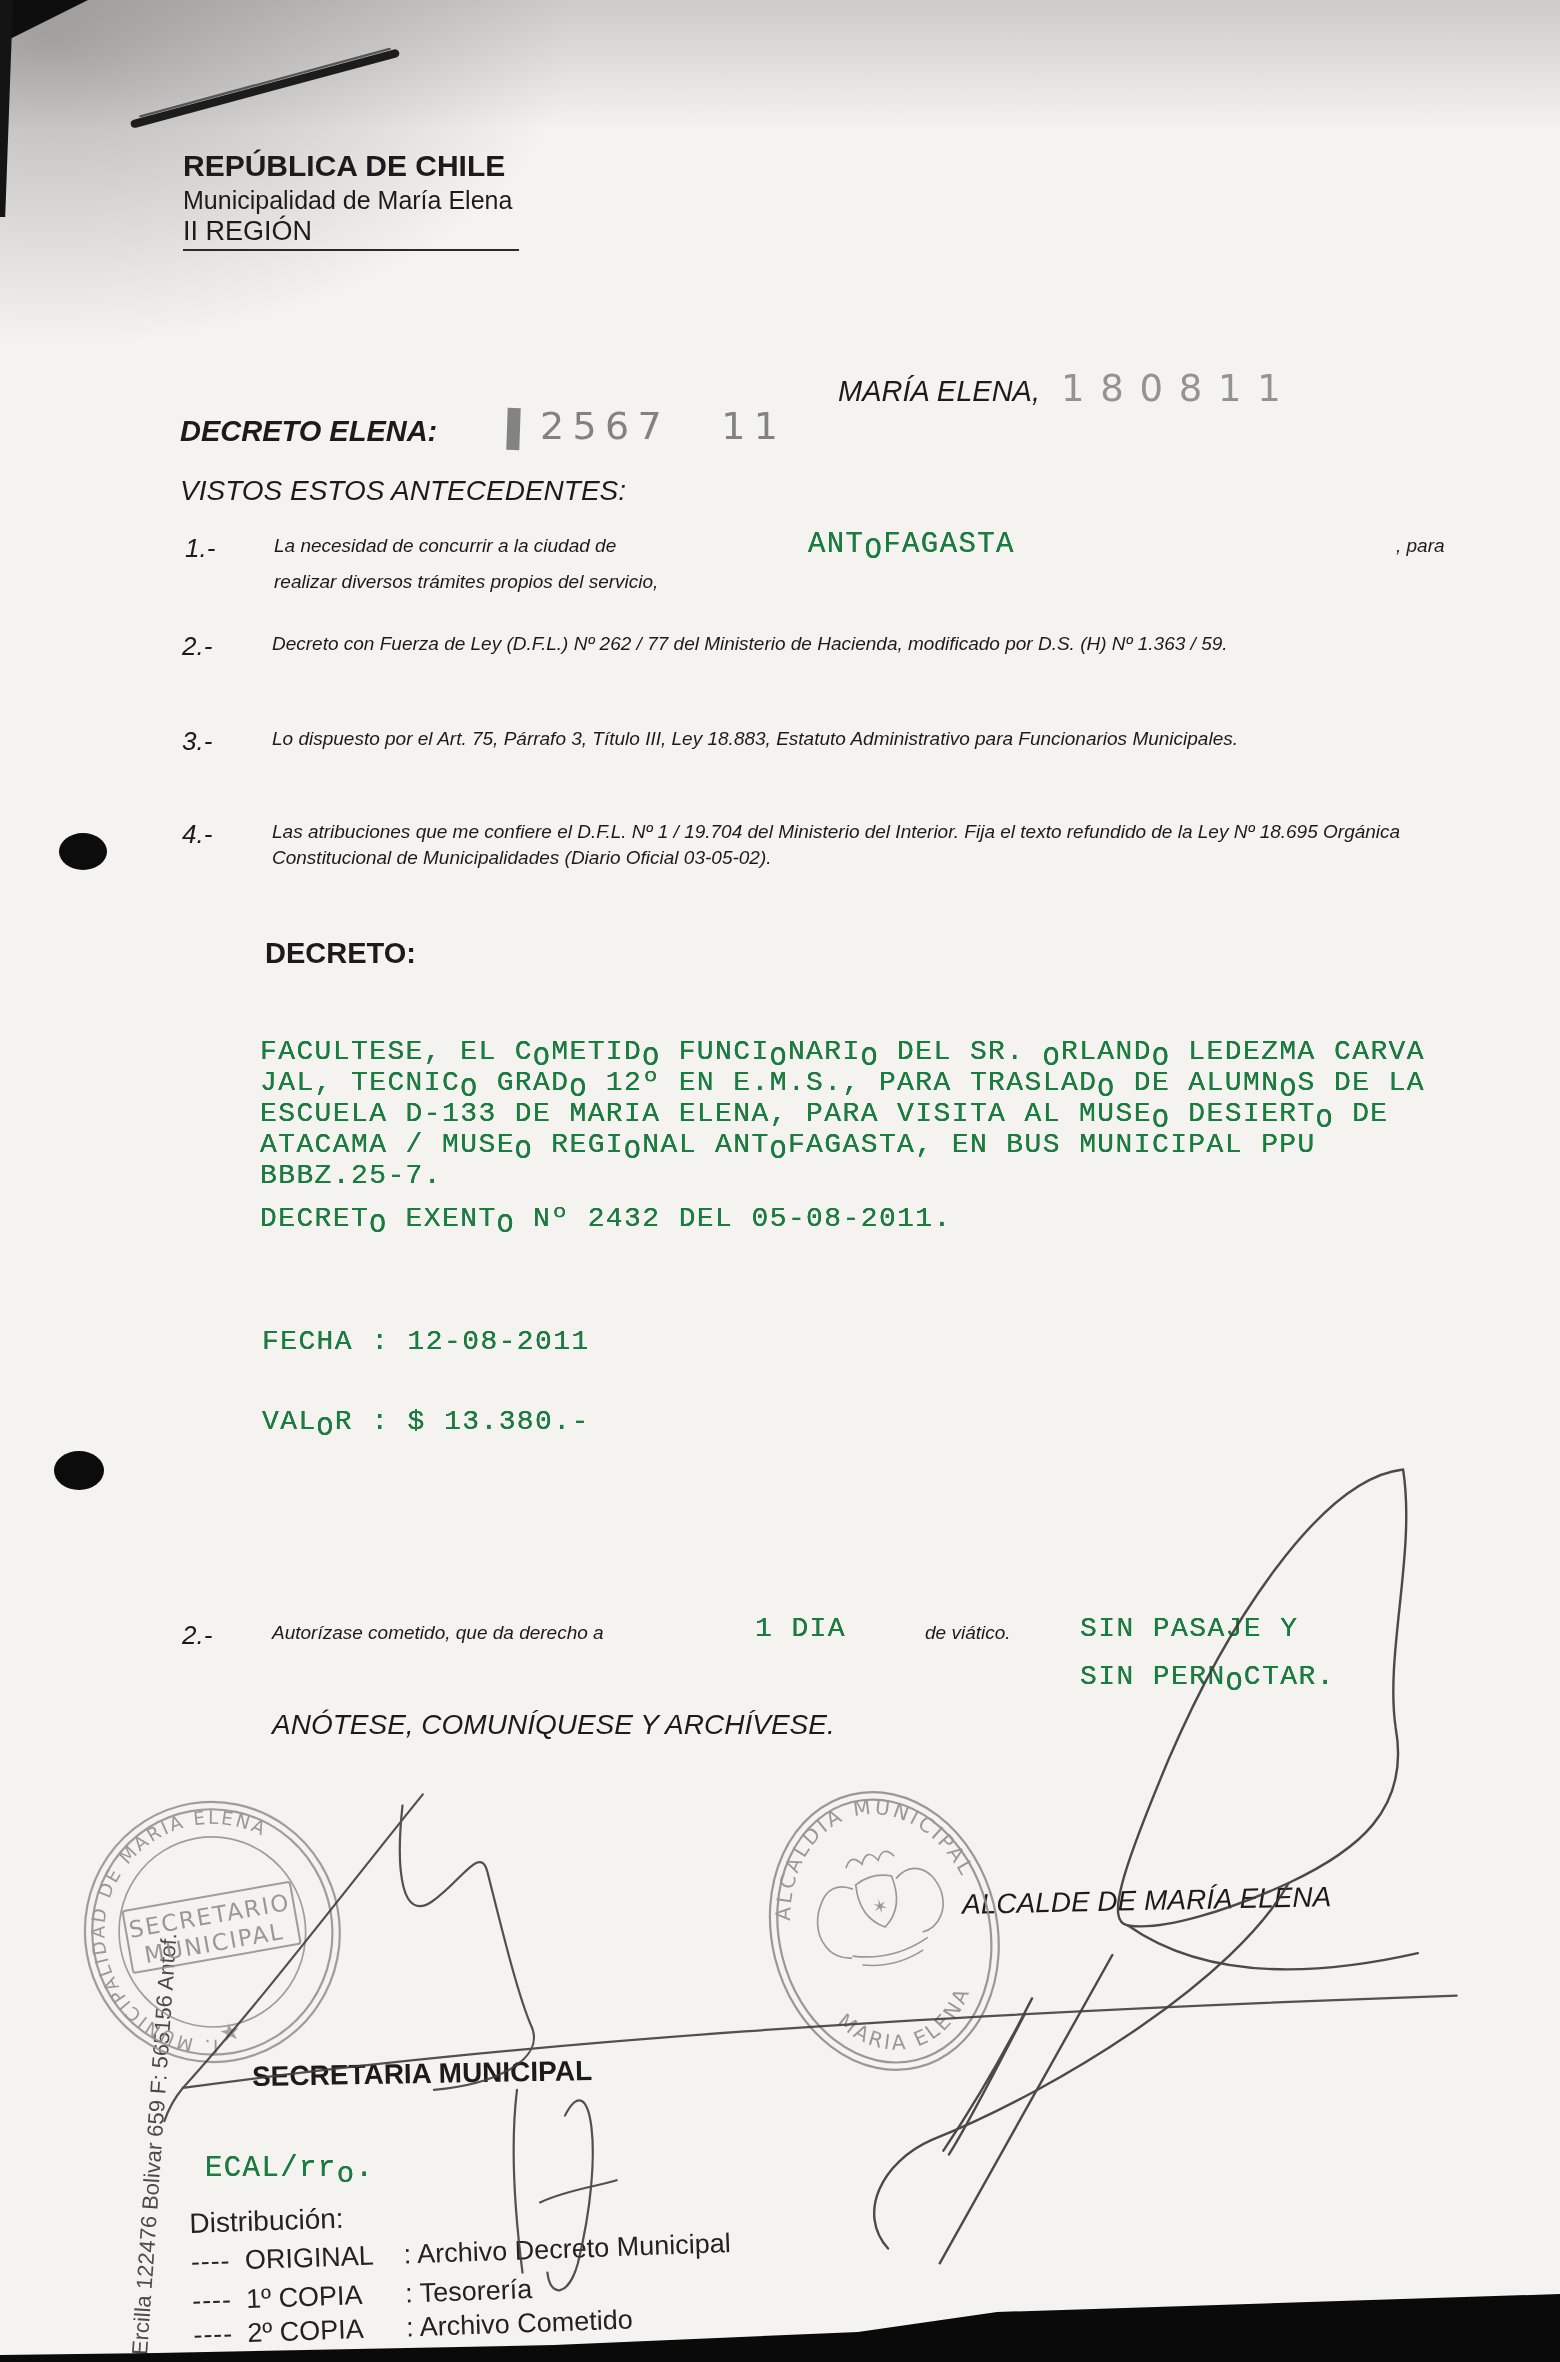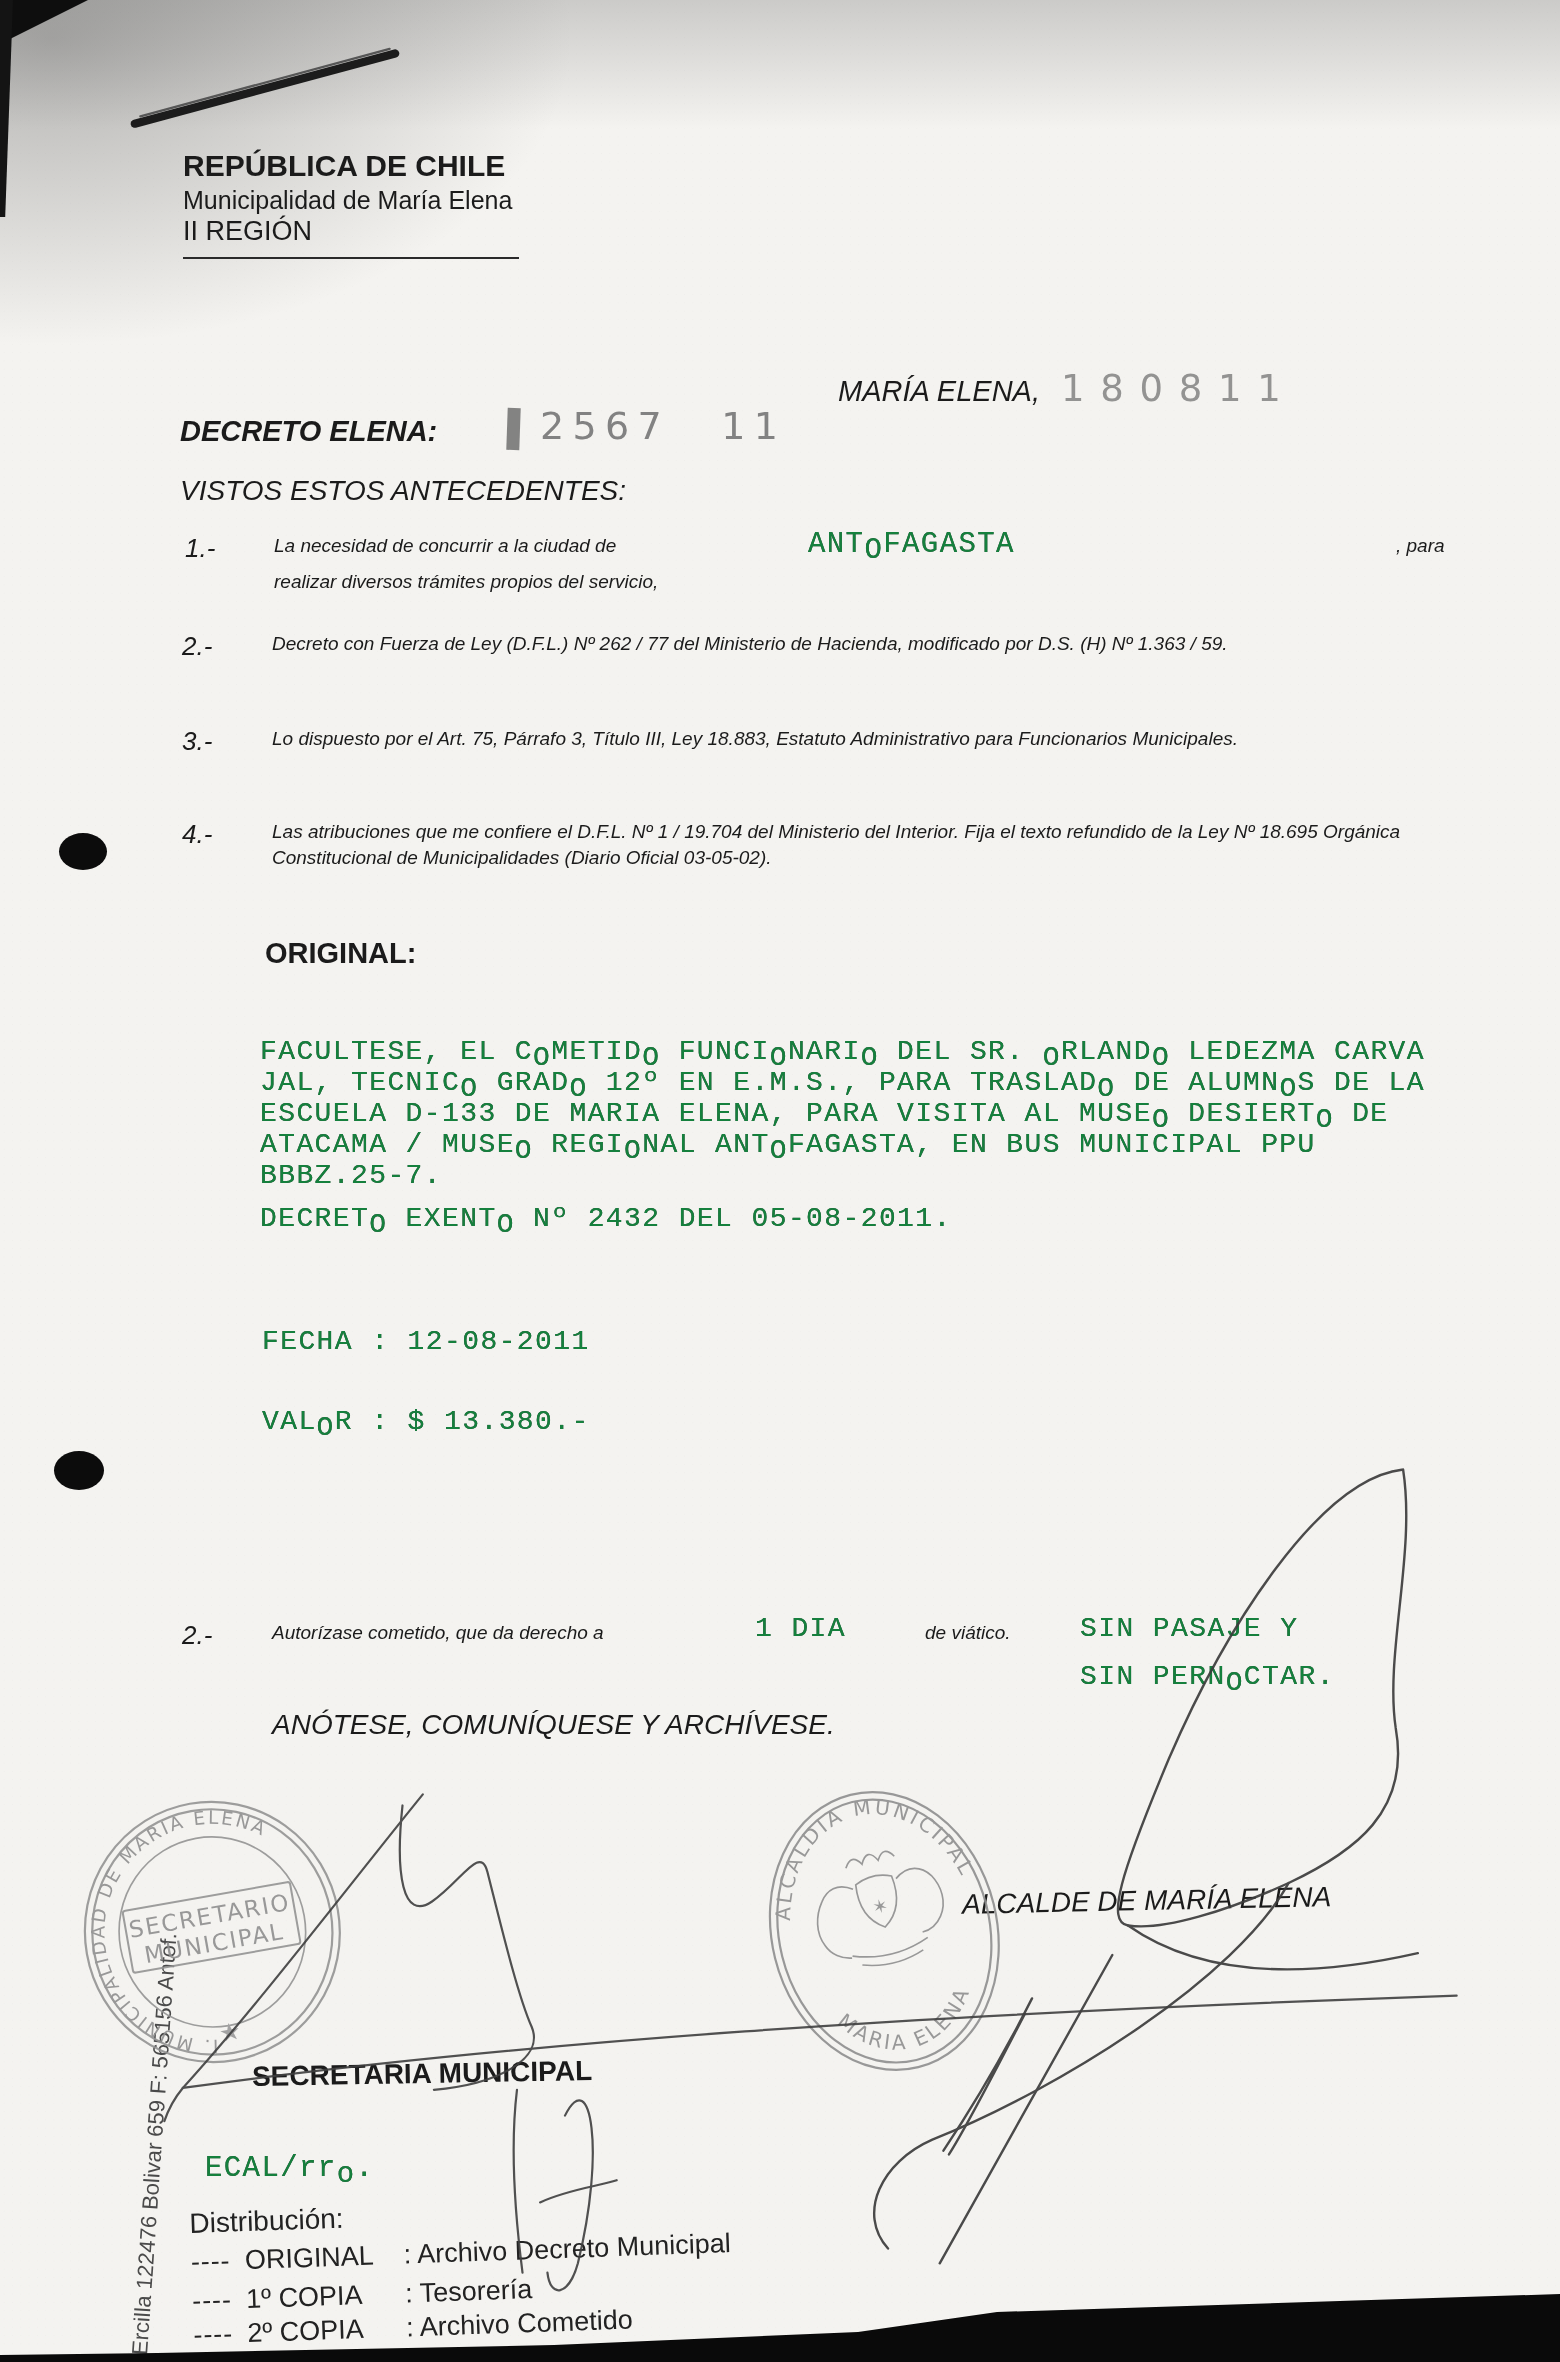--- a/index.html
+++ b/index.html
@@ -42,21 +42,21 @@
 
 <div class="page">
 
   <div class="abs texture"></div>
   <div class="abs shade-top"></div>
   <div class="abs shade-corner"></div>
 
   <div class="abs header" style="left:183px;top:148px;width:336px;">
     <div class="bd" style="font-size:30px;">REPÚBLICA DE CHILE</div>
     <div style="font-size:25px;">Municipalidad de María Elena</div>
-    <div class="hline" style="font-size:27px;padding-bottom:9px;">II REGIÓN</div>
+    <div class="hline" style="font-size:27px;padding-bottom:1px;">II REGIÓN</div>
   </div>
 
   <div class="abs it" style="left:838px;top:375px;font-size:29px;">MARÍA ELENA,</div>
   <div class="abs stampnum" style="left:1061px;top:367px;font-size:37px;letter-spacing:15.7px;opacity:.72;">180811</div>
 
   <div class="abs it bd" style="left:180px;top:415px;font-size:29px;">DECRETO ELENA:</div>
   <div class="abs" style="left:507px;top:408px;width:13px;height:42px;background:#5e5e5e;opacity:.75;transform:rotate(2deg);"></div>
   <div class="abs stampnum" style="left:540px;top:404px;font-size:38px;letter-spacing:8.3px;word-spacing:31px;">2567  11</div>
 
   <div class="abs it" style="left:180px;top:475px;font-size:28px;">VISTOS ESTOS ANTECEDENTES:</div>
@@ -69,21 +69,21 @@
 
   <div class="abs itemnum" style="left:182px;top:631px;">2.-</div>
   <div class="abs itemtext" style="left:272px;top:631px;width:1200px;">Decreto con Fuerza de Ley (D.F.L.) Nº 262 / 77 del Ministerio de Hacienda, modificado por D.S. (H) Nº 1.363 / 59.</div>
 
   <div class="abs itemnum" style="left:182px;top:726px;">3.-</div>
   <div class="abs itemtext" style="left:272px;top:726px;width:1200px;">Lo dispuesto por el Art. 75, Párrafo 3, Título III, Ley 18.883, Estatuto Administrativo para Funcionarios Municipales.</div>
 
   <div class="abs itemnum" style="left:182px;top:819px;">4.-</div>
   <div class="abs itemtext" style="left:272px;top:819px;width:1209px;">Las atribuciones que me confiere el D.F.L. Nº 1 / 19.704 del Ministerio del Interior. Fija el texto refundido de la Ley Nº 18.695 Orgánica Constitucional de Municipalidades (Diario Oficial 03-05-02).</div>
 
-  <div class="abs bd" style="left:265px;top:937px;font-size:29px;">ORIGINAL:</div>
+  <div class="abs bd" style="left:265px;top:937px;font-size:29px;">DECRETO:</div>
 
   <div class="abs tw subO" style="left:260px;top:1036px;width:1191px;font-size:28px;line-height:31px;white-space:pre-line;">FACULTESE, EL C<span class="oDrop">O</span>METID<span class="oDrop">O</span> FUNCI<span class="oDrop">O</span>NARI<span class="oDrop">O</span> DEL SR. <span class="oDrop">O</span>RLAND<span class="oDrop">O</span> LEDEZMA CARVA<br>JAL, TECNIC<span class="oDrop">O</span> GRAD<span class="oDrop">O</span> 12º EN E.M.S., PARA TRASLAD<span class="oDrop">O</span> DE ALUMN<span class="oDrop">O</span>S DE LA<br>ESCUELA D-133 DE MARIA ELENA, PARA VISITA AL MUSE<span class="oDrop">O</span> DESIERT<span class="oDrop">O</span> DE<br>ATACAMA / MUSE<span class="oDrop">O</span> REGI<span class="oDrop">O</span>NAL ANT<span class="oDrop">O</span>FAGASTA, EN BUS MUNICIPAL PPU<br>BBBZ.25-7.</div>
 
   <div class="abs tw subO" style="left:260px;top:1203px;font-size:28px;">DECRET<span class="oDrop">O</span> EXENT<span class="oDrop">O</span> Nº 2432 DEL 05-08-2011.</div>
 
   <div class="abs tw" style="left:262px;top:1326px;font-size:28px;">FECHA  :  12-08-2011</div>
   <div class="abs tw subO" style="left:262px;top:1406px;font-size:28px;">VAL<span class="oDrop">O</span>R  :  $  13.380.-</div>
 
   <div class="abs itemnum" style="left:182px;top:1620px;">2.-</div>
   <div class="abs itemtext" style="left:272px;top:1620px;">Autorízase cometido, que da derecho a</div>

